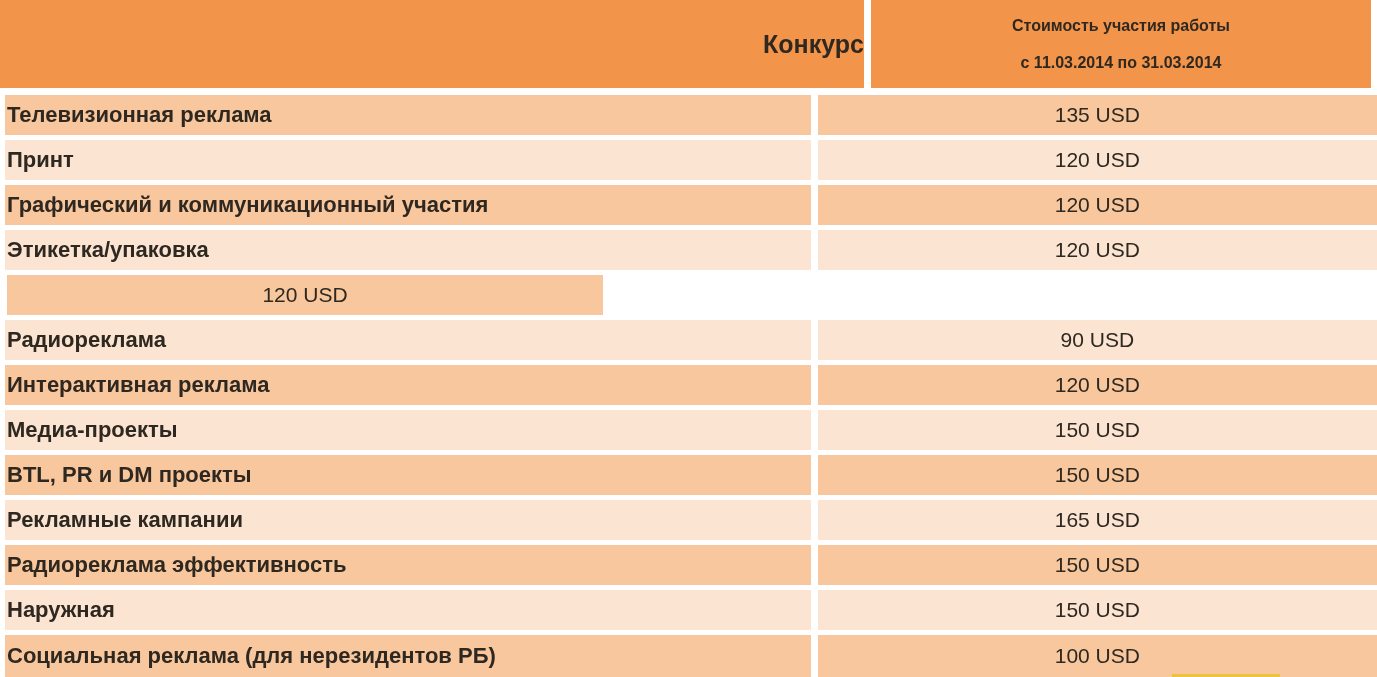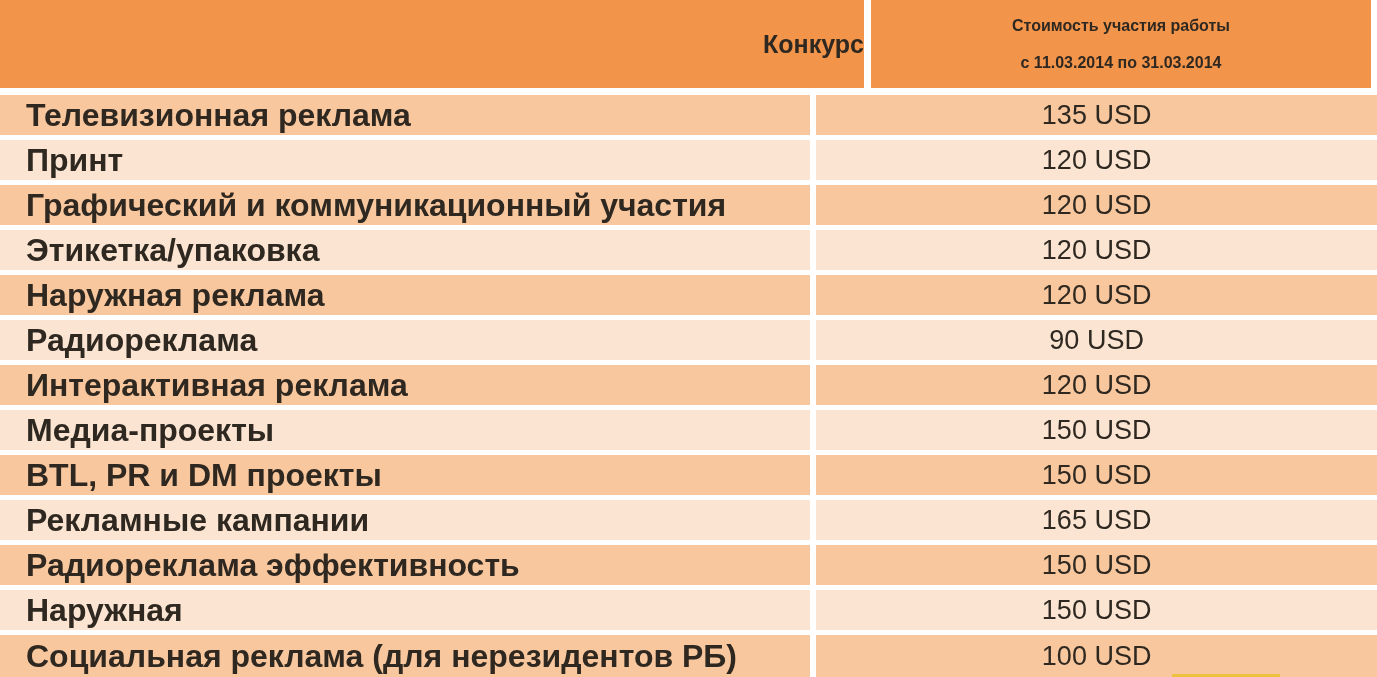--- a/index.html
+++ b/index.html
@@ -58,34 +58,35 @@
     display: flex;
     flex-direction: column;
   }
   .drow {
     display: flex;
     height: 40px;
     margin-bottom: 5px;
   }
   .drow:last-child { margin-bottom: 0; height: auto; flex: 1; }
   .dcell1 {
+    margin-left: 5px;
     width: 859px;
     display: flex;
     align-items: center;
-    padding-left: 26px;
+    padding-left: 2px;
     font-weight: bold;
-    font-size: 32px;
+    font-size: 22px;
   }
   .dgap { width: 7px; background: var(--background); }
   .dcell2 {
     width: 596px;
     display: flex;
     align-items: center;
     justify-content: center;
-    font-size: 27px;
+    font-size: 21px;
     font-weight: normal;
   }
   .drow.dark .dcell1, .drow.dark .dcell2 { background: var(--row-dark-bg); }
   .drow.light .dcell1, .drow.light .dcell2 { background: var(--row-light-bg); }
   .sliver {
     position: absolute;
     left: 1172px;
     bottom: 0;
     width: 108px;
     height: 3px;
@@ -123,21 +124,20 @@
       <div class="dcell1">Графический и коммуникационный участия</div>
       <div class="dgap"></div>
       <div class="dcell2">120 USD</div>
     </div>
     <div class="drow light">
       <div class="dcell1">Этикетка/упаковка</div>
       <div class="dgap"></div>
       <div class="dcell2">120 USD</div>
     </div>
     <div class="drow dark">
-      <div class="dcell1">Наружная реклама</div>
       <div class="dgap"></div>
       <div class="dcell2">120 USD</div>
     </div>
     <div class="drow light">
       <div class="dcell1">Радиореклама</div>
       <div class="dgap"></div>
       <div class="dcell2">90 USD</div>
     </div>
     <div class="drow dark">
       <div class="dcell1">Интерактивная реклама</div>

